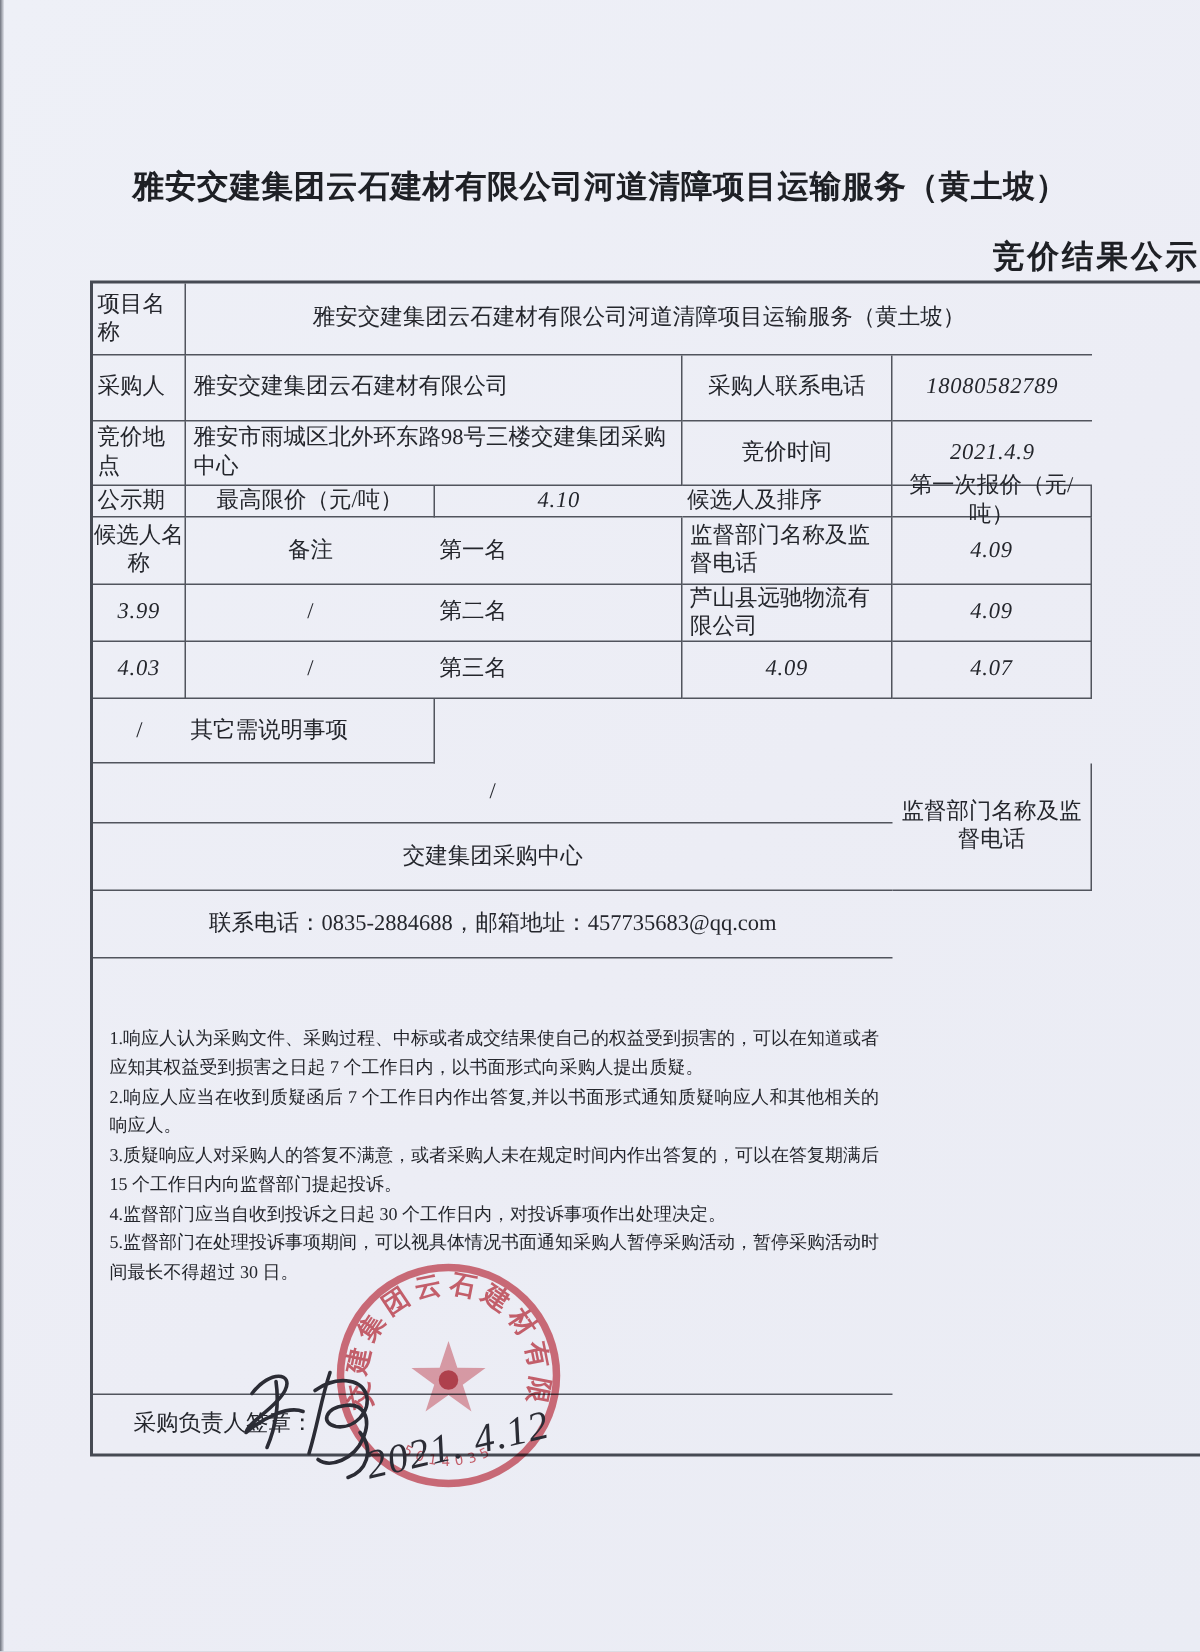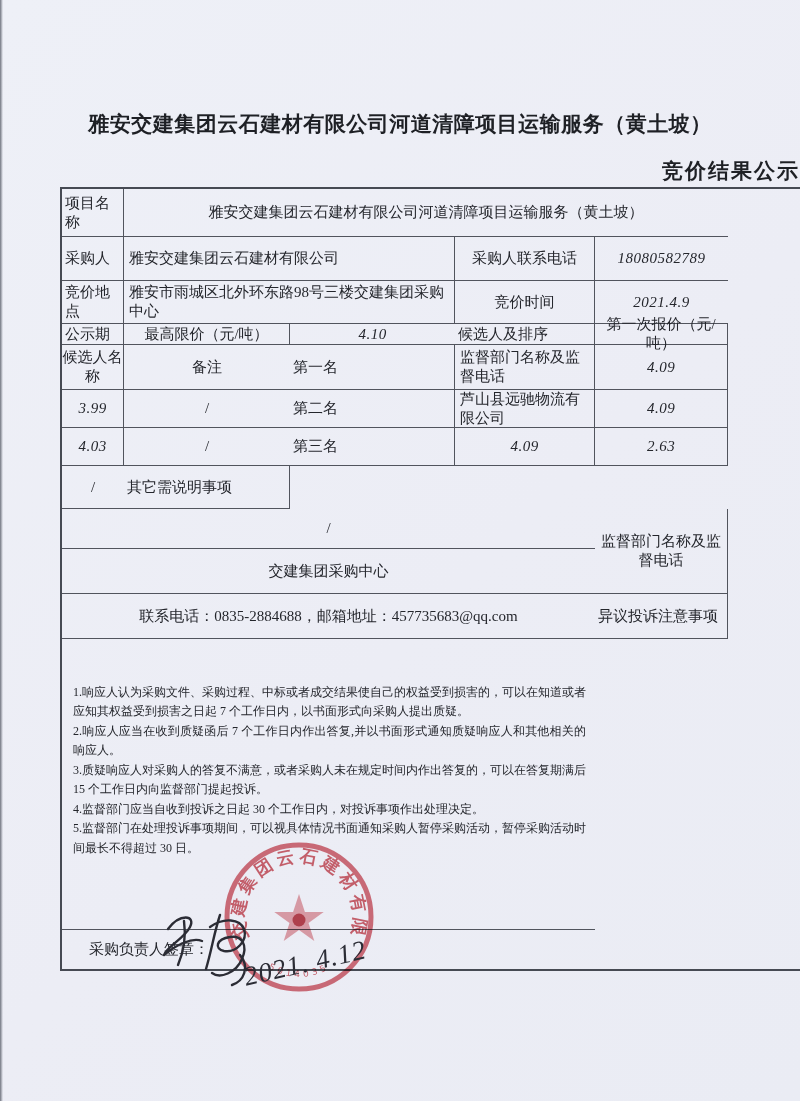--- a/index.html
+++ b/index.html
@@ -88,31 +88,30 @@
     <div class="c ctr nr">/</div>
 
     <div class="c lab">第二名</div>
     <div class="c padl">芦山县远驰物流有限公司</div>
     <div class="c ctr num">4.09</div>
     <div class="c ctr num">4.03</div>
     <div class="c ctr nr">/</div>
 
     <div class="c lab">第三名</div>
     <div class="c ctr num">4.09</div>
-    <div class="c ctr num">2.63</div>
+    <div class="c ctr num">4.07</div>
     <div class="c ctr nr">/</div>
 
     <div class="c lab">其它需说明事项</div>
     <div class="c ctr sp4 nr">/</div>
 
     <div class="c supv rs2">监督部门名称及监督电话</div>
     <div class="c ctr sp4 nr">交建集团采购中心</div>
     <div class="c ctr sp4 nr">联系电话：0835-2884688，邮箱地址：457735683@qq.com</div>
 
-    <div class="c lab">异议投诉注意事项</div>
     <div class="c sp4 nr obj-cell">
       <div class="obj-item">1.响应人认为采购文件、采购过程、中标或者成交结果使自己的权益受到损害的，可以在知道或者应知其权益受到损害之日起 7 个工作日内，以书面形式向采购人提出质疑。</div>
       <div class="obj-item">2.响应人应当在收到质疑函后 7 个工作日内作出答复,并以书面形式通知质疑响应人和其他相关的响应人。</div>
       <div class="obj-item">3.质疑响应人对采购人的答复不满意，或者采购人未在规定时间内作出答复的，可以在答复期满后 15 个工作日内向监督部门提起投诉。</div>
       <div class="obj-item">4.监督部门应当自收到投诉之日起 30 个工作日内，对投诉事项作出处理决定。</div>
       <div class="obj-item">5.监督部门在处理投诉事项期间，可以视具体情况书面通知采购人暂停采购活动，暂停采购活动时间最长不得超过 30 日。</div>
     </div>
 
     <div class="c sp5 nr nb sig-row">
       <span>采购负责人签章：</span>

